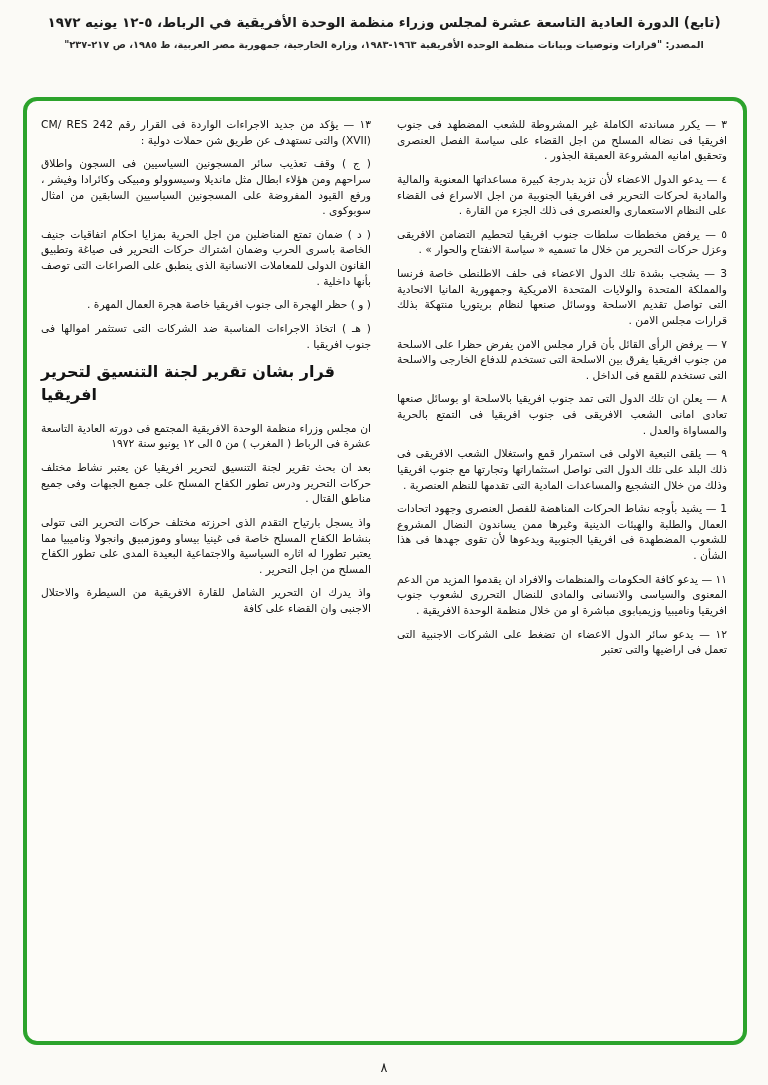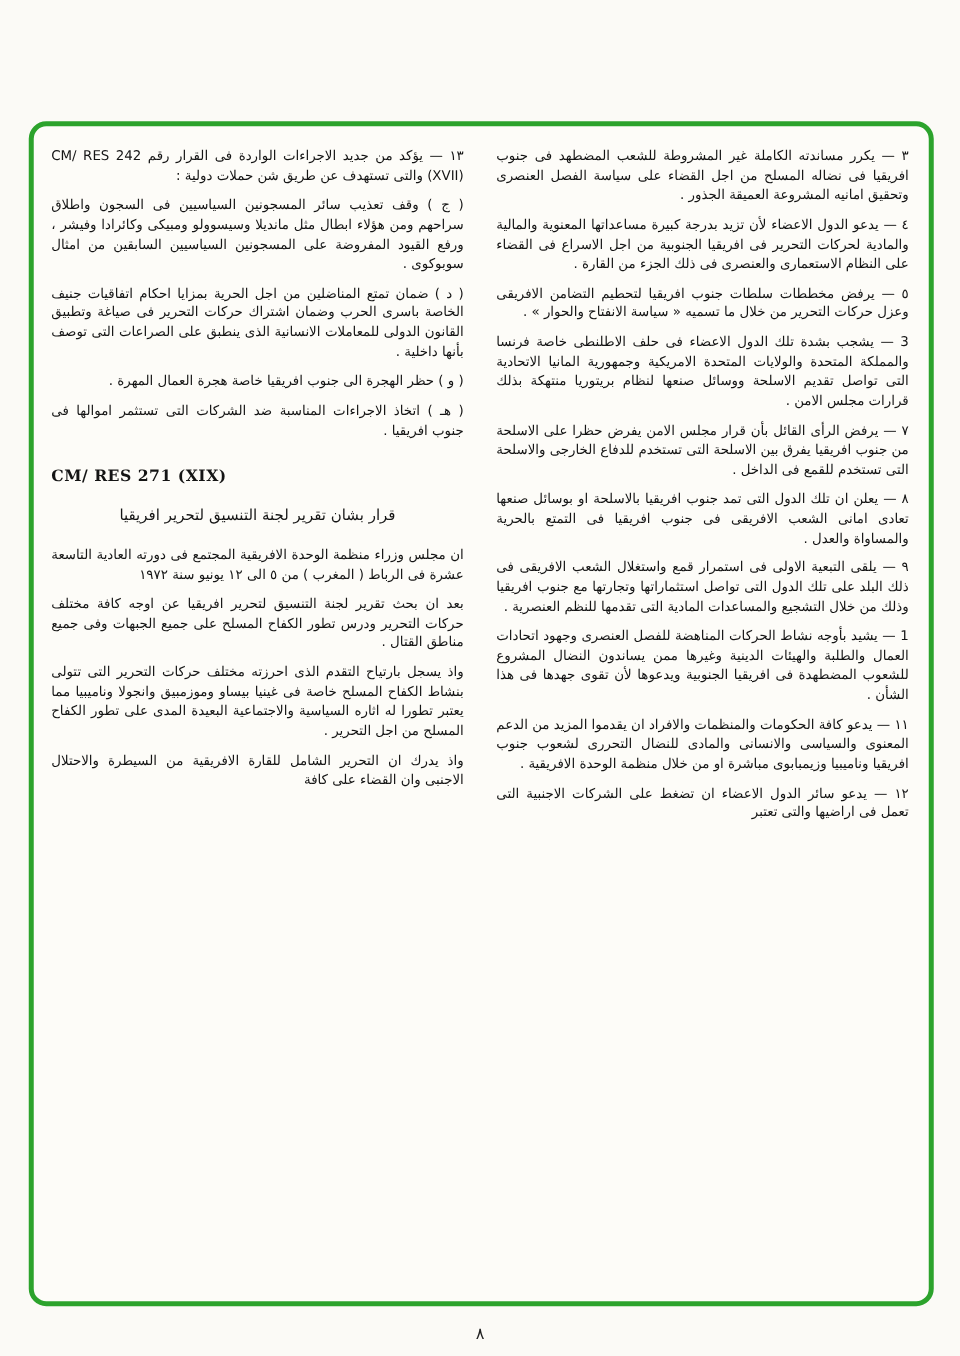--- a/index.html
+++ b/index.html
@@ -54,40 +54,44 @@
   .col .code {
     direction: ltr;
     text-align: left;
     font-family: "DejaVu Serif", serif;
     font-weight: bold;
     font-size: 12.5px;
     letter-spacing: 0.4px;
     margin: 20px 0 14px 0;
   }
   .col .heading {
-    text-align: center;
-    font-weight: normal;
-    font-size: 12px;
+    text-align: left;
+    font-weight: bold;
+    font-size: 16px;
     margin: 4px 0 14px 0;
   }
 
   
   .page-number {
     position: absolute;
     bottom: 10px; left: 0; right: 0;
     text-align: center;
     font-size: 13px;
     color: #222;
   }
 </style>
 </head>
 <body>
 
 <div class="page">
 
+  <div class="header">
+    <div class="title">(تابع) الدورة العادية التاسعة عشرة لمجلس وزراء منظمة الوحدة الأفريقية في الرباط، ٥-١٢ يونيه ١٩٧٢</div>
+    <div class="source">المصدر: "قرارات وتوصيات وبيانات منظمة الوحدة الأفريقية ١٩٦٣-١٩٨٣، وزارة الخارجية، جمهورية مصر العربية، ط ١٩٨٥، ص ٢١٧-٢٣٧"</div>
+  </div>
 
   <div class="content-box" style="border-color: rgb(44, 163, 44);">
     <div class="columns">
       <div class="col">
           <p class="block p">٣ — يكرر مساندته الكاملة غير المشروطة للشعب المضطهد فى جنوب افريقيا فى نضاله المسلح من اجل القضاء على سياسة الفصل العنصرى وتحقيق امانيه المشروعة العميقة الجذور .</p>
           <p class="block p">٤ — يدعو الدول الاعضاء لأن تزيد بدرجة كبيرة مساعداتها المعنوية والمالية والمادية لحركات التحرير فى افريقيا الجنوبية من اجل الاسراع فى القضاء على النظام الاستعمارى والعنصرى فى ذلك الجزء من القارة .</p>
           <p class="block p">٥ — يرفض مخططات سلطات جنوب افريقيا لتحطيم التضامن الافريقى وعزل حركات التحرير من خلال ما تسميه « سياسة الانفتاح والحوار » .</p>
           <p class="block p">3 — يشجب بشدة تلك الدول الاعضاء فى حلف الاطلنطى خاصة فرنسا والمملكة المتحدة والولايات المتحدة الامريكية وجمهورية المانيا الاتحادية التى تواصل تقديم الاسلحة ووسائل صنعها لنظام بريتوريا منتهكة بذلك قرارات مجلس الامن .</p>
           <p class="block p">٧ — يرفض الرأى القائل بأن قرار مجلس الامن يفرض حظرا على الاسلحة من جنوب افريقيا يفرق بين الاسلحة التى تستخدم للدفاع الخارجى والاسلحة التى تستخدم للقمع فى الداخل .</p>
           <p class="block p">٨ — يعلن ان تلك الدول التى تمد جنوب افريقيا بالاسلحة او بوسائل صنعها تعادى امانى الشعب الافريقى فى جنوب افريقيا فى التمتع بالحرية والمساواة والعدل .</p>
@@ -95,24 +99,23 @@
           <p class="block p">1 — يشيد بأوجه نشاط الحركات المناهضة للفصل العنصرى وجهود اتحادات العمال والطلبة والهيئات الدينية وغيرها ممن يساندون النضال المشروع للشعوب المضطهدة فى افريقيا الجنوبية ويدعوها لأن تقوى جهدها فى هذا الشأن .</p>
           <p class="block p">١١ — يدعو كافة الحكومات والمنظمات والافراد ان يقدموا المزيد من الدعم المعنوى والسياسى والانسانى والمادى للنضال التحررى لشعوب جنوب افريقيا وناميبيا وزيمبابوى مباشرة او من خلال منظمة الوحدة الافريقية .</p>
           <p class="block p">١٢ — يدعو سائر الدول الاعضاء ان تضغط على الشركات الاجنبية التى تعمل فى اراضيها والتى تعتبر</p>
         </div>
       <div class="col">
           <p class="block p">١٣ — يؤكد من جديد الاجراءات الواردة فى القرار رقم CM/ RES 242 (XVII) والتى تستهدف عن طريق شن حملات دولية :</p>
           <p class="block p">( ج ) وقف تعذيب سائر المسجونين السياسيين فى السجون واطلاق سراحهم ومن هؤلاء ابطال مثل مانديلا وسيسوولو ومبيكى وكائرادا وفيشر ، ورفع القيود المفروضة على المسجونين السياسيين السابقين من امثال سوبوكوى .</p>
           <p class="block p">( د ) ضمان تمتع المناضلين من اجل الحرية بمزايا احكام اتفاقيات جنيف الخاصة باسرى الحرب وضمان اشتراك حركات التحرير فى صياغة وتطبيق القانون الدولى للمعاملات الانسانية الذى ينطبق على الصراعات التى توصف بأنها داخلية .</p>
           <p class="block p">( و ) حظر الهجرة الى جنوب افريقيا خاصة هجرة العمال المهرة .</p>
           <p class="block p">( هـ ) اتخاذ الاجراءات المناسبة ضد الشركات التى تستثمر اموالها فى جنوب افريقيا .</p>
-          <p class="block code">CM/ RES 271 (XIX)</p>
           <p class="block heading">قرار بشان تقرير لجنة التنسيق لتحرير افريقيا</p>
           <p class="block p">ان مجلس وزراء منظمة الوحدة الافريقية المجتمع فى دورته العادية التاسعة عشرة فى الرباط ( المغرب ) من ٥ الى ١٢ يونيو سنة ١٩٧٢</p>
-          <p class="block p">بعد ان بحث تقرير لجنة التنسيق لتحرير افريقيا عن اوجه كافة مختلف حركات التحرير ودرس تطور الكفاح المسلح على جميع الجبهات وفى جميع مناطق القتال .</p>
+          <p class="block p">بعد ان بحث تقرير لجنة التنسيق لتحرير افريقيا عن يعتبر نشاط مختلف حركات التحرير ودرس تطور الكفاح المسلح على جميع الجبهات وفى جميع مناطق القتال .</p>
           <p class="block p">واذ يسجل بارتياح التقدم الذى احرزته مختلف حركات التحرير التى تتولى بنشاط الكفاح المسلح خاصة فى غينيا بيساو وموزمبيق وانجولا وناميبيا مما يعتبر تطورا له اثاره السياسية والاجتماعية البعيدة المدى على تطور الكفاح المسلح من اجل التحرير .</p>
           <p class="block p">واذ يدرك ان التحرير الشامل للقارة الافريقية من السيطرة والاحتلال الاجنبى وان القضاء على كافة</p>
         </div>
     </div>
   </div>
 
   <div class="page-number">٨</div>
 
 </div>
 

